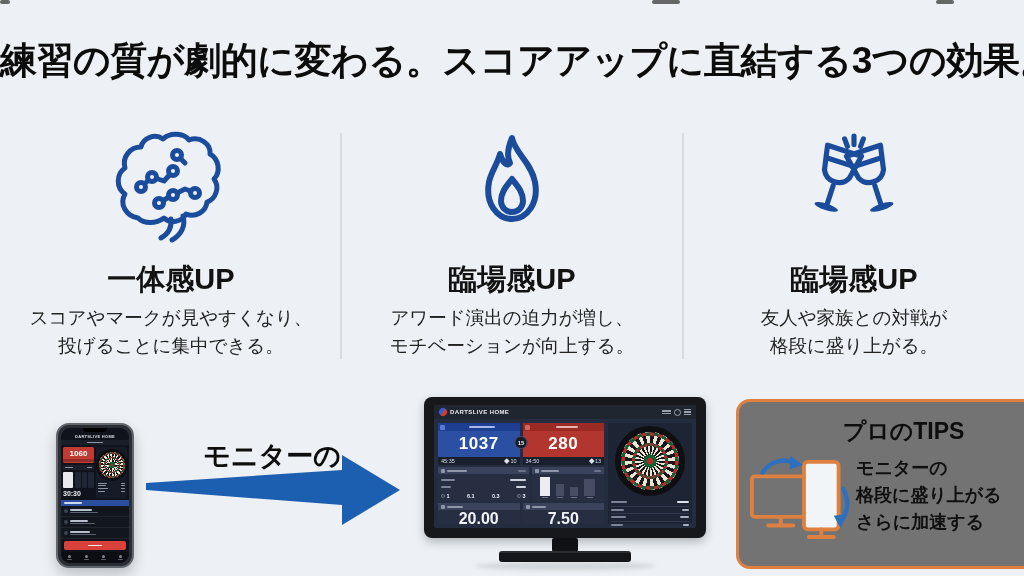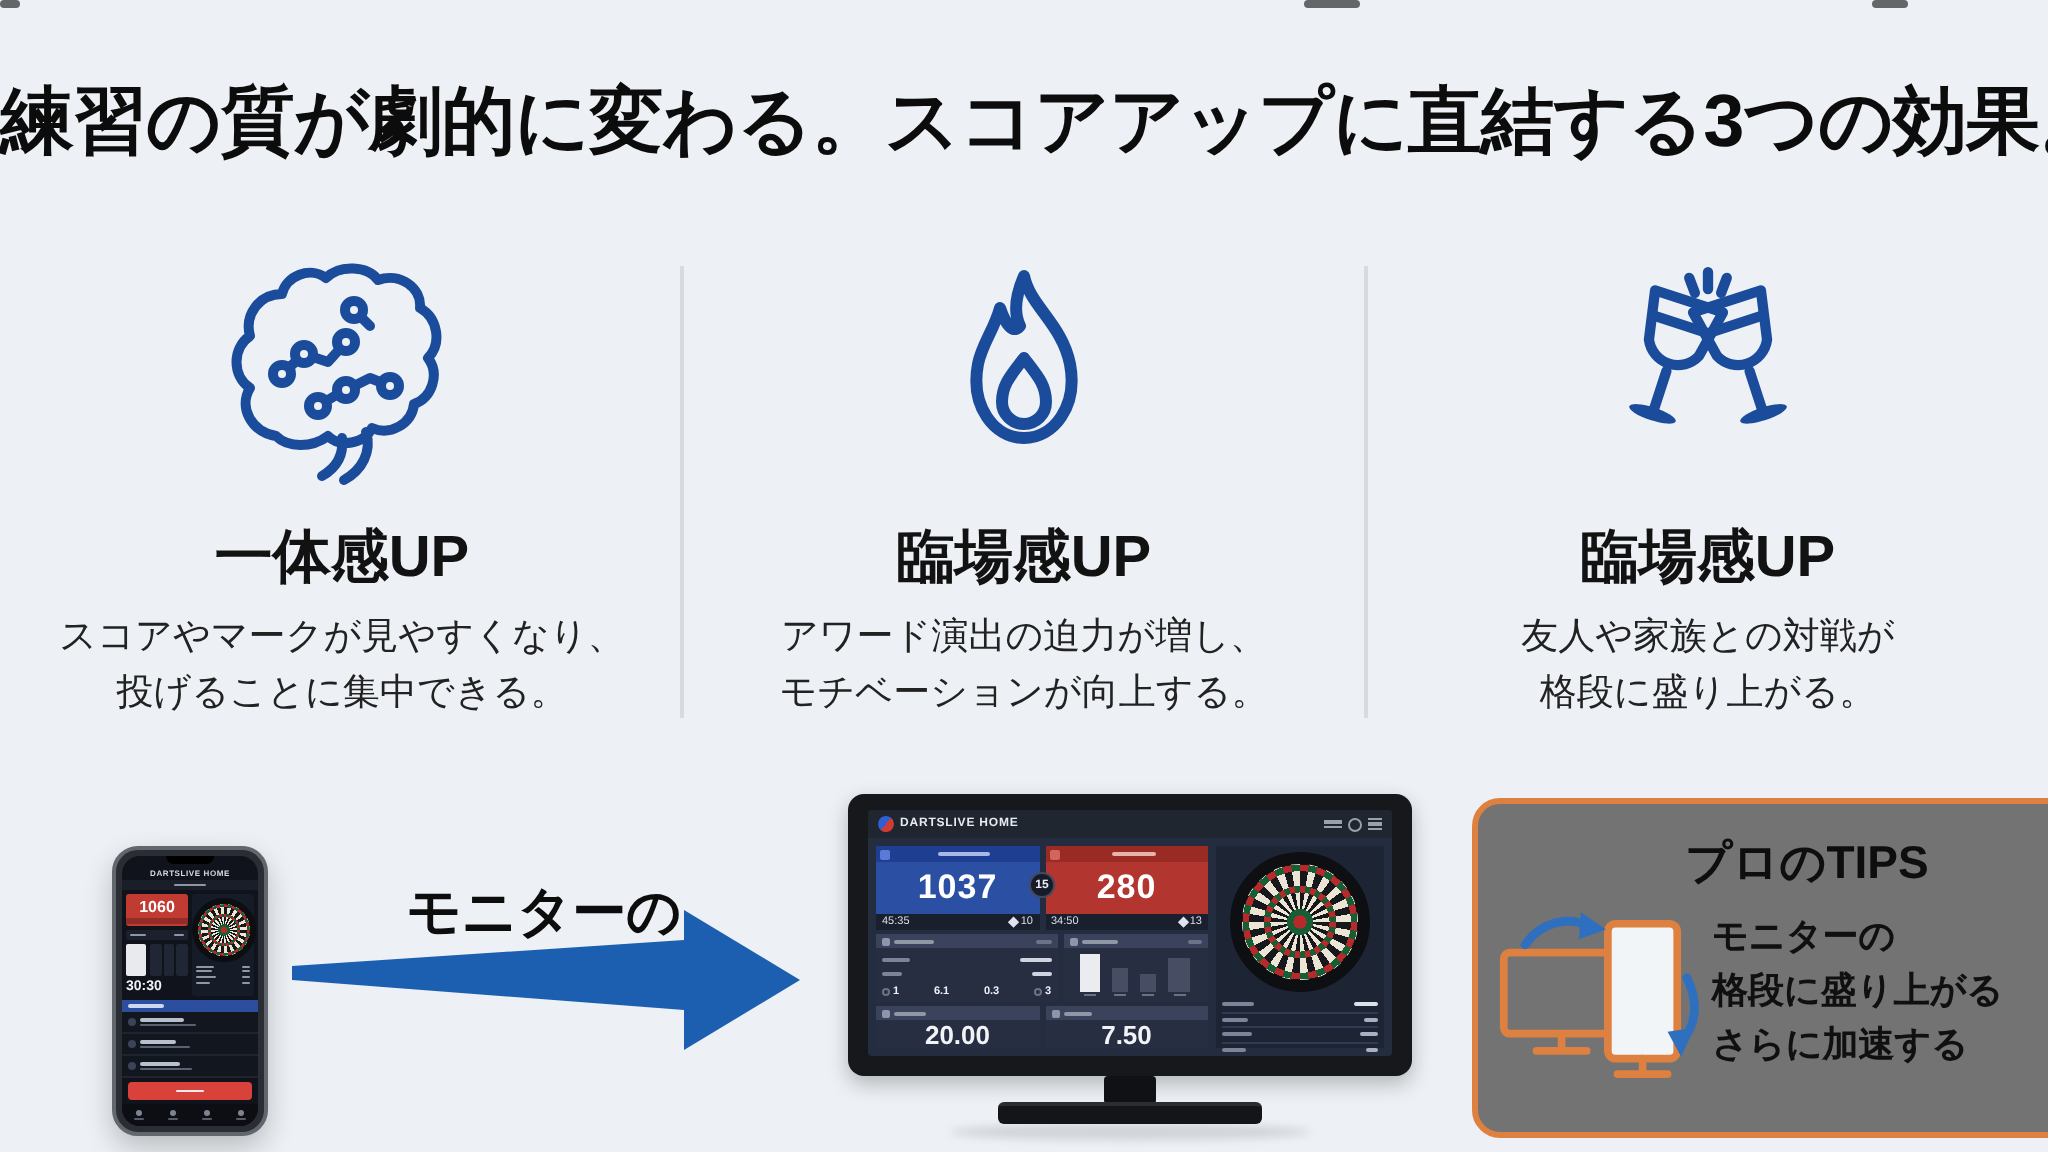--- a/index.html
+++ b/index.html
@@ -119,21 +119,21 @@
   .bk-cell .pre{width:4px;height:4px;border-radius:50%;border:1px solid #6b7389;box-sizing:border-box;}
   .chartp{flex:1;}
   .bars{flex:1;display:flex;align-items:flex-end;justify-content:space-evenly;padding:2px 3px 3px;}
   .bgroup{display:flex;flex-direction:column;align-items:center;gap:1px;}
   .vbar{width:8px;background:#474e63;}
   .vbar.hot{background:#ebecef;}
   .blabel{width:6px;height:1.5px;background:#6a7187;}
   .row3{height:21px;display:flex;gap:3px;flex:1;}
   .bigstat{flex:1;}
   .bigstat .val{flex:1;display:flex;align-items:center;justify-content:center;
-    color:#f2f3f6;font-size:13px;font-weight:bold;}
+    color:#f2f3f6;font-size:16px;font-weight:bold;}
   .tv-right{width:84px;background:#1d2434;display:flex;flex-direction:column;align-items:center;
     padding:3px 3px 2px;box-sizing:border-box;flex:none;}
   .tv-right .board{width:58px;height:58px;border:6px solid #0e0f13;}
   .tstats{width:100%;margin-top:3px;display:flex;flex-direction:column;}
   .trow{height:6.5px;display:flex;align-items:center;justify-content:space-between;
     border-top:1px solid #323950;}
 
   
   .tips{position:absolute;left:736px;top:399px;width:335px;height:170px;background:#737373;
     border:3px solid #dd8040;border-radius:14px;box-sizing:border-box;}

